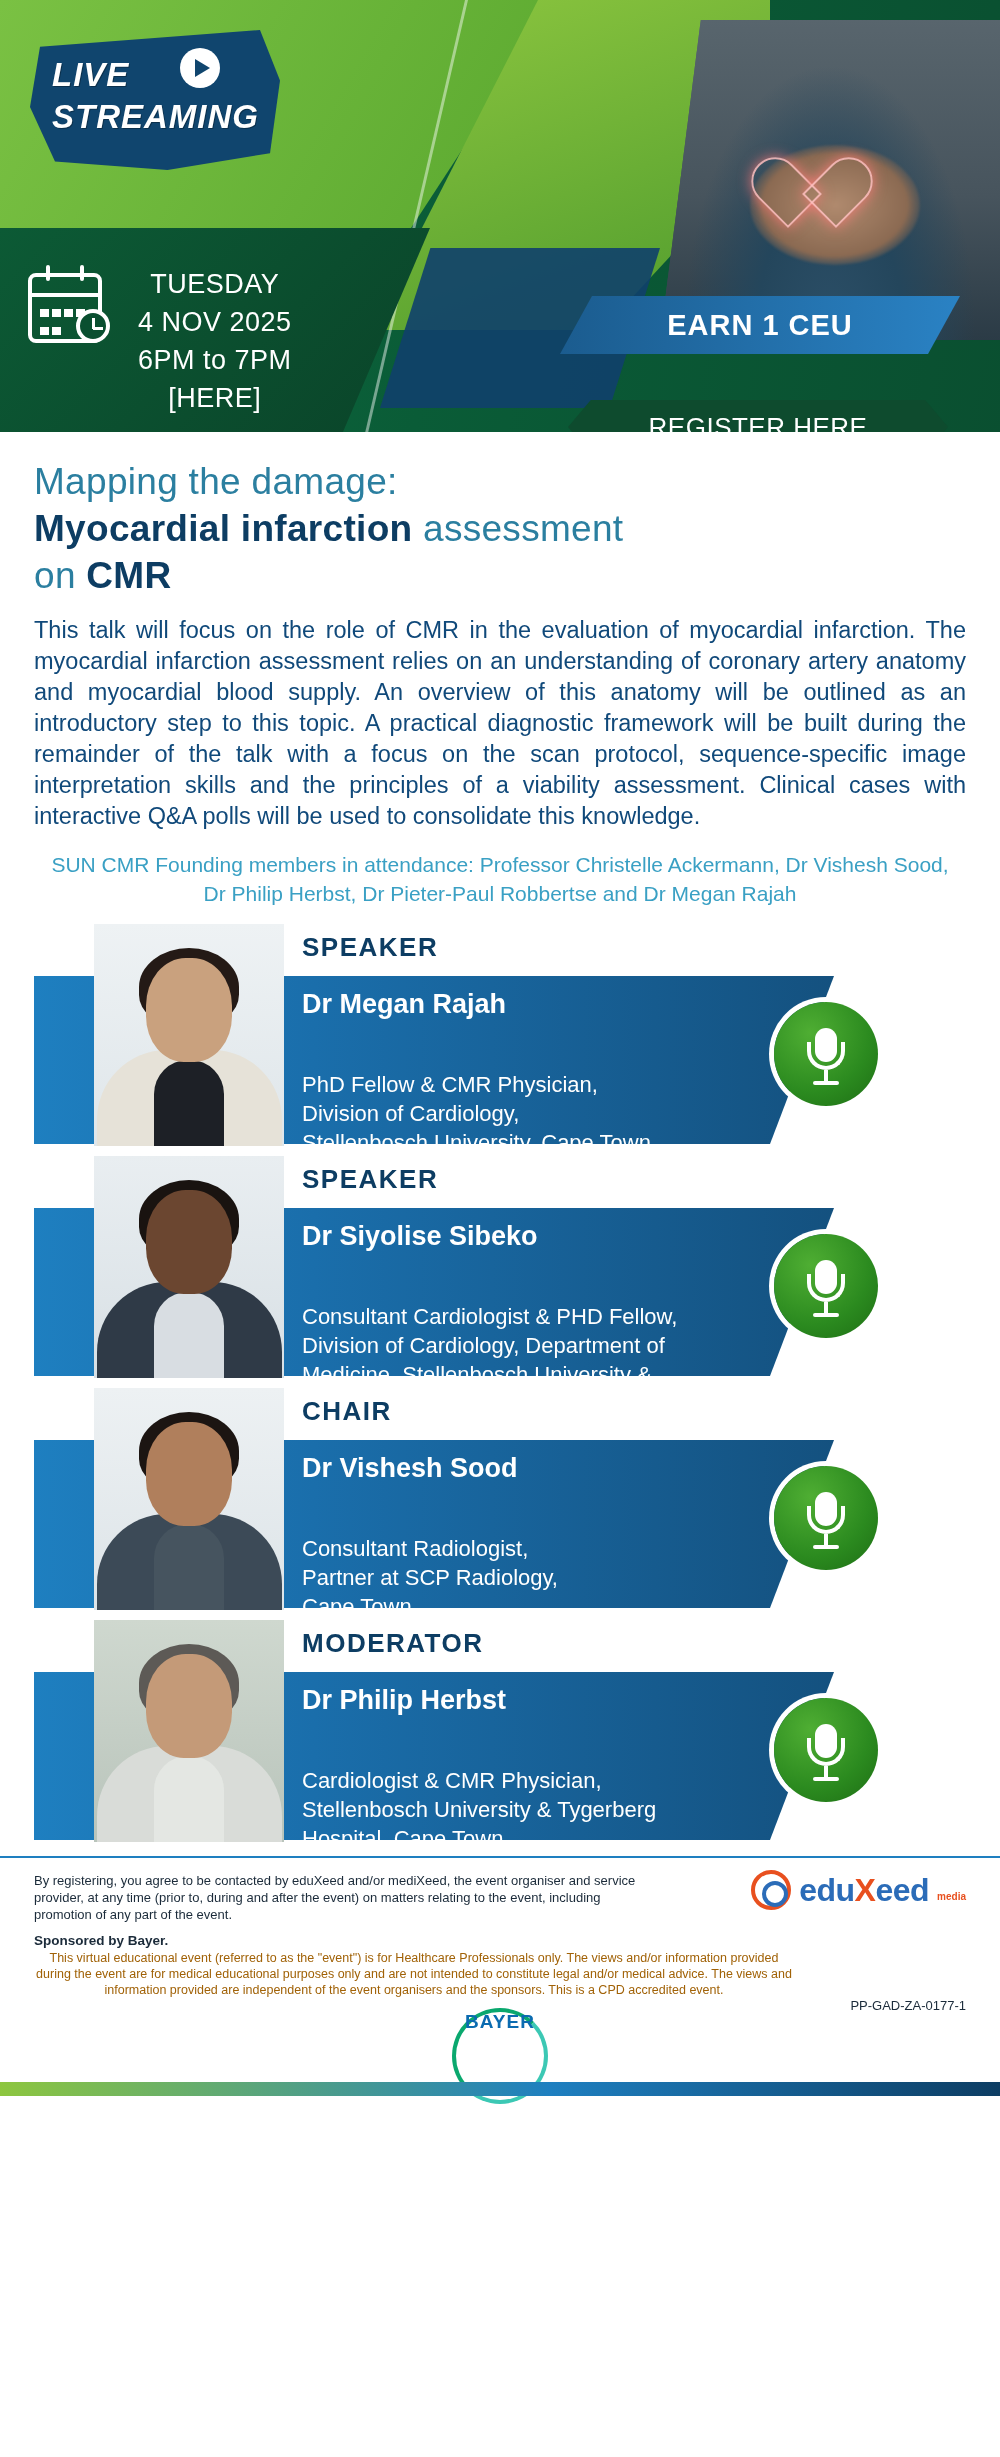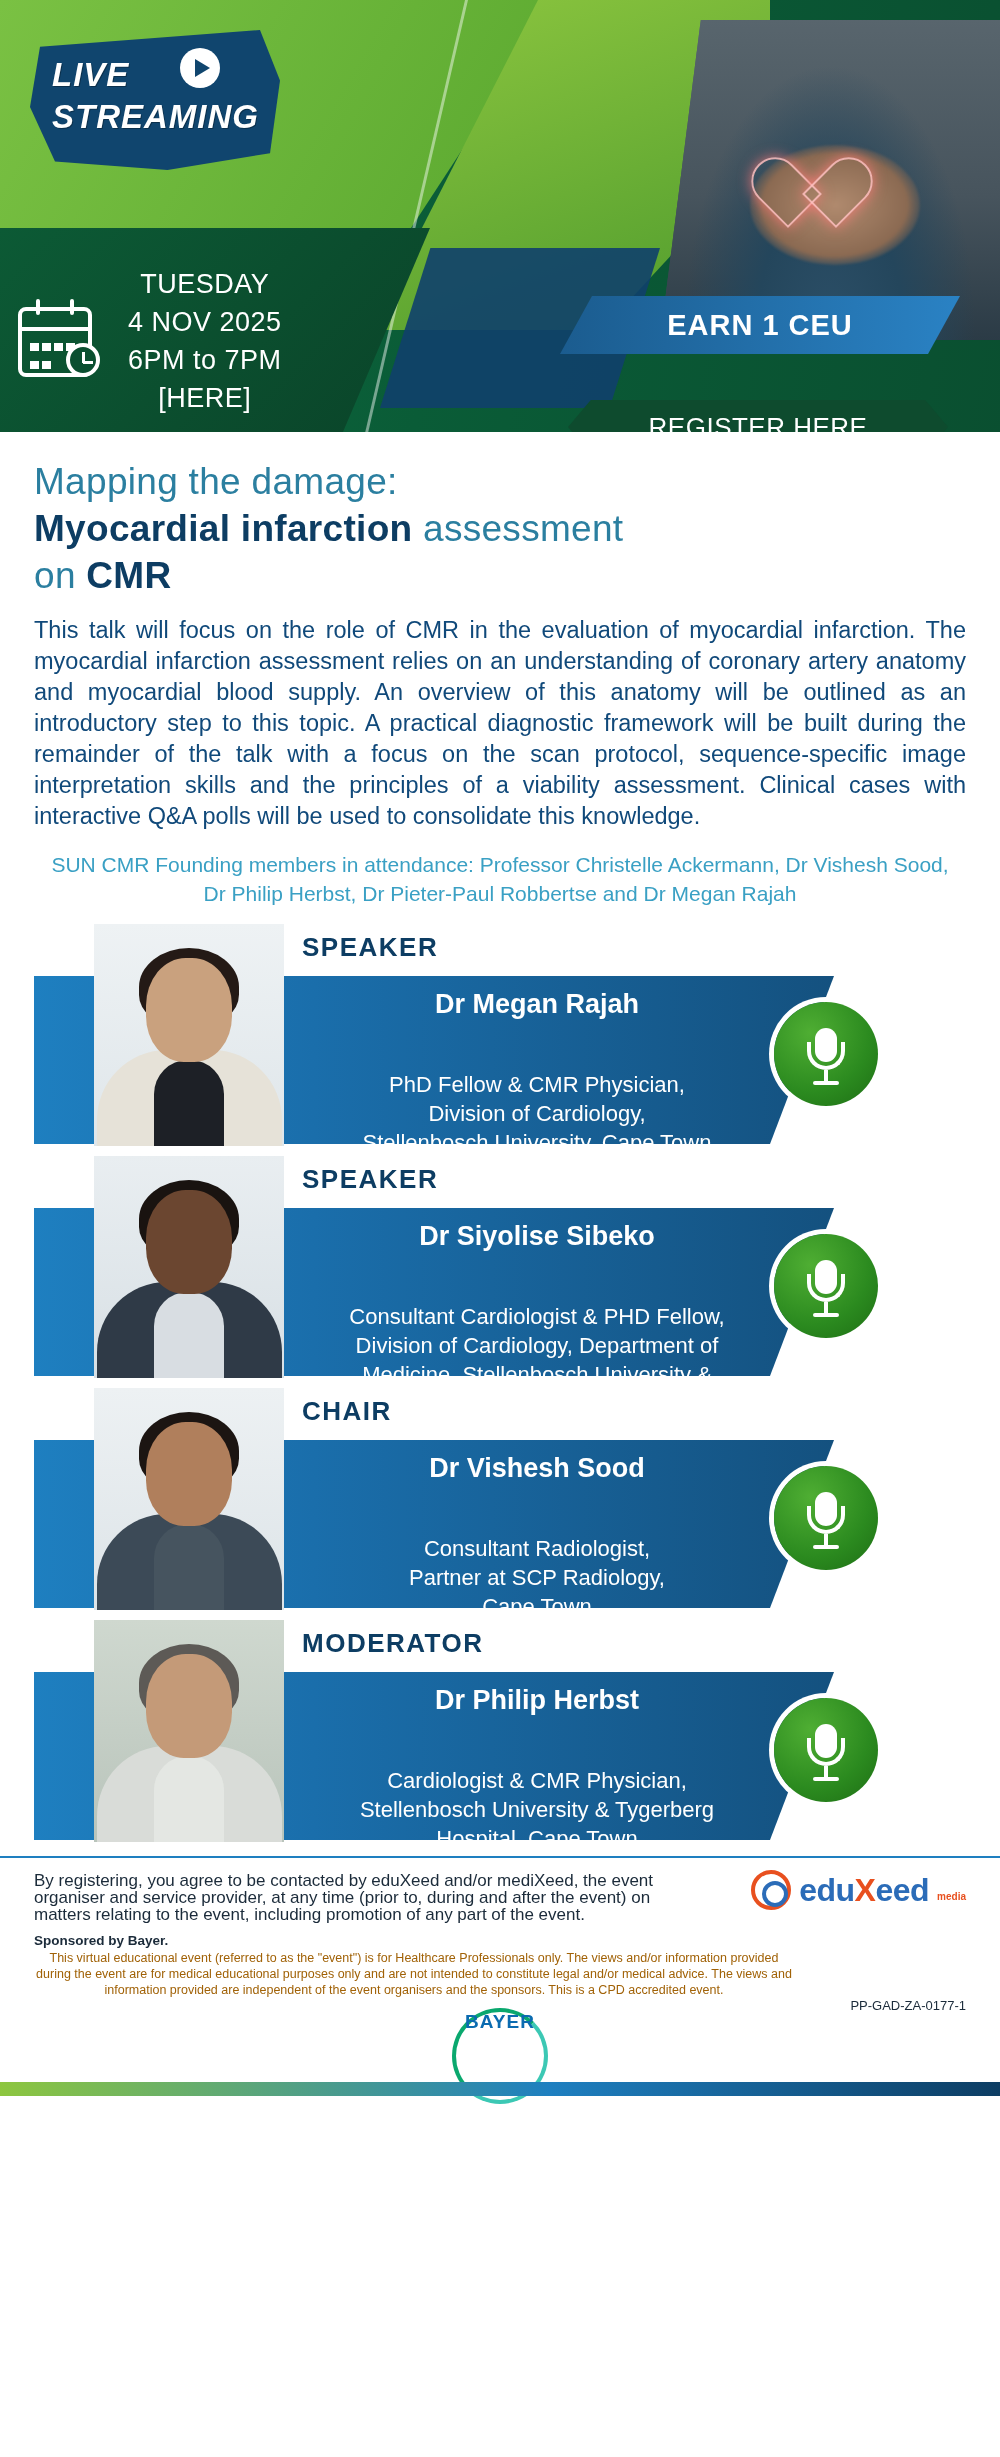--- a/index.html
+++ b/index.html
@@ -143,23 +143,22 @@
     content: "";
     position: absolute;
     left: 15px; top: 11px;
     border-left: 15px solid #10456e;
     border-top: 9px solid transparent;
     border-bottom: 9px solid transparent;
   }
 
   .date-block {
     position: absolute;
-    left: 18px; top: 265px;
+    left: 28px; top: 265px;
     display: flex;
-    align-items: center;
     gap: 26px;
   }
   .cal-icon { width: 84px; height: 84px; position: relative; }
   .cal-icon .frame {
     position: absolute; left: 0; top: 8px;
     width: 74px; height: 70px;
     border: 4px solid #fff; border-radius: 8px;
   }
   .cal-icon .ring1, .cal-icon .ring2 {
     position: absolute; top: 0; width: 4px; height: 16px; background: #fff; border-radius: 2px;
@@ -243,21 +242,20 @@
     text-align: center;
     padding: 0 10px;
   }
 
   
   .speakers { margin-top: 16px; }
   .sp-row {
     position: relative;
     height: 222px;
     margin-bottom: 10px;
-    text-align: center;
   }
   .sp-band {
     position: absolute;
     left: 0; top: 52px;
     width: 800px; height: 168px;
     background: linear-gradient(90deg, #1e7fc0 0%, #1a6eab 35%, #14517f 100%);
     clip-path: polygon(0 0, 100% 0, 92% 100%, 0 100%);
   }
   .sp-role {
     position: absolute;
@@ -350,21 +348,21 @@
   
   .footer {
     position: relative;
     margin-top: 14px;
     border-top: 2px solid #1e7fc0;
     padding: 14px 34px 0 34px;
     height: 240px;
   }
   .footer .legal1 {
     width: 620px;
-    font-size: 17px;
+    font-size: 13px;
     line-height: 17px;
     color: #1b2b3a;
   }
   .footer .sponsor {
     margin-top: 10px;
     font-size: 13.5px;
     font-weight: bold;
     color: #1b2b3a;
   }
   .footer .legal2 {

